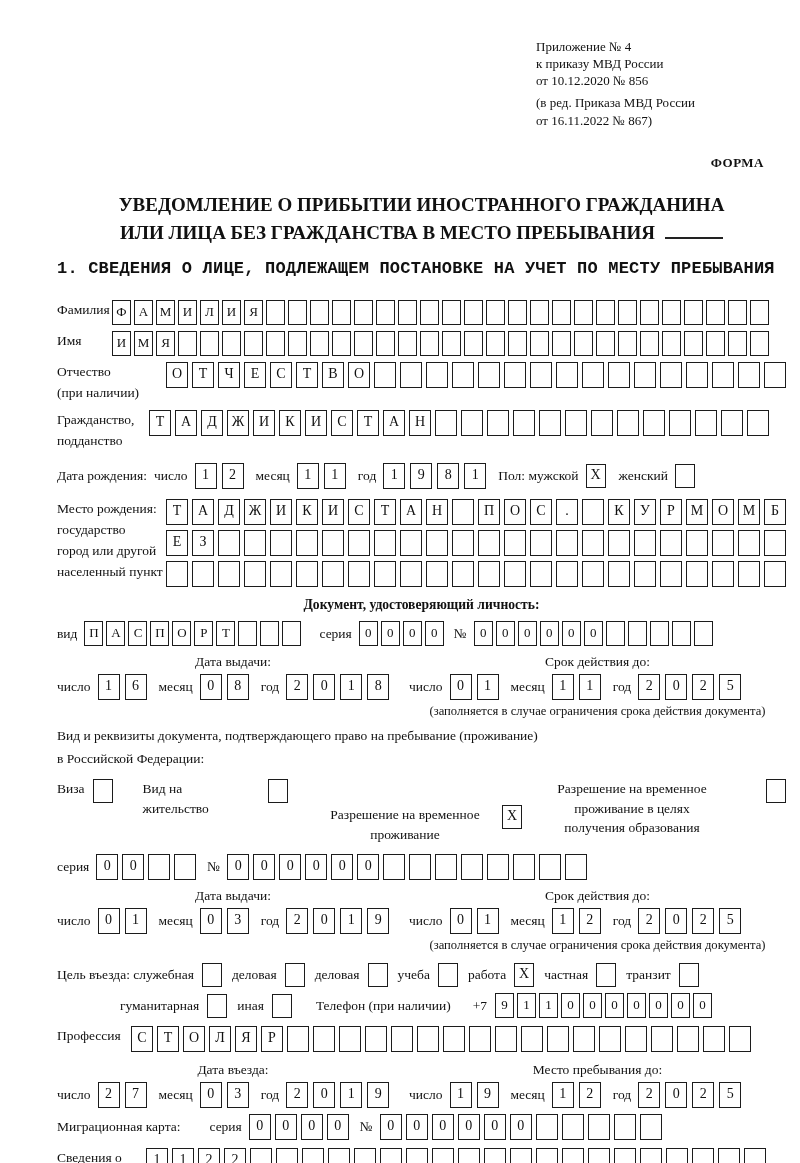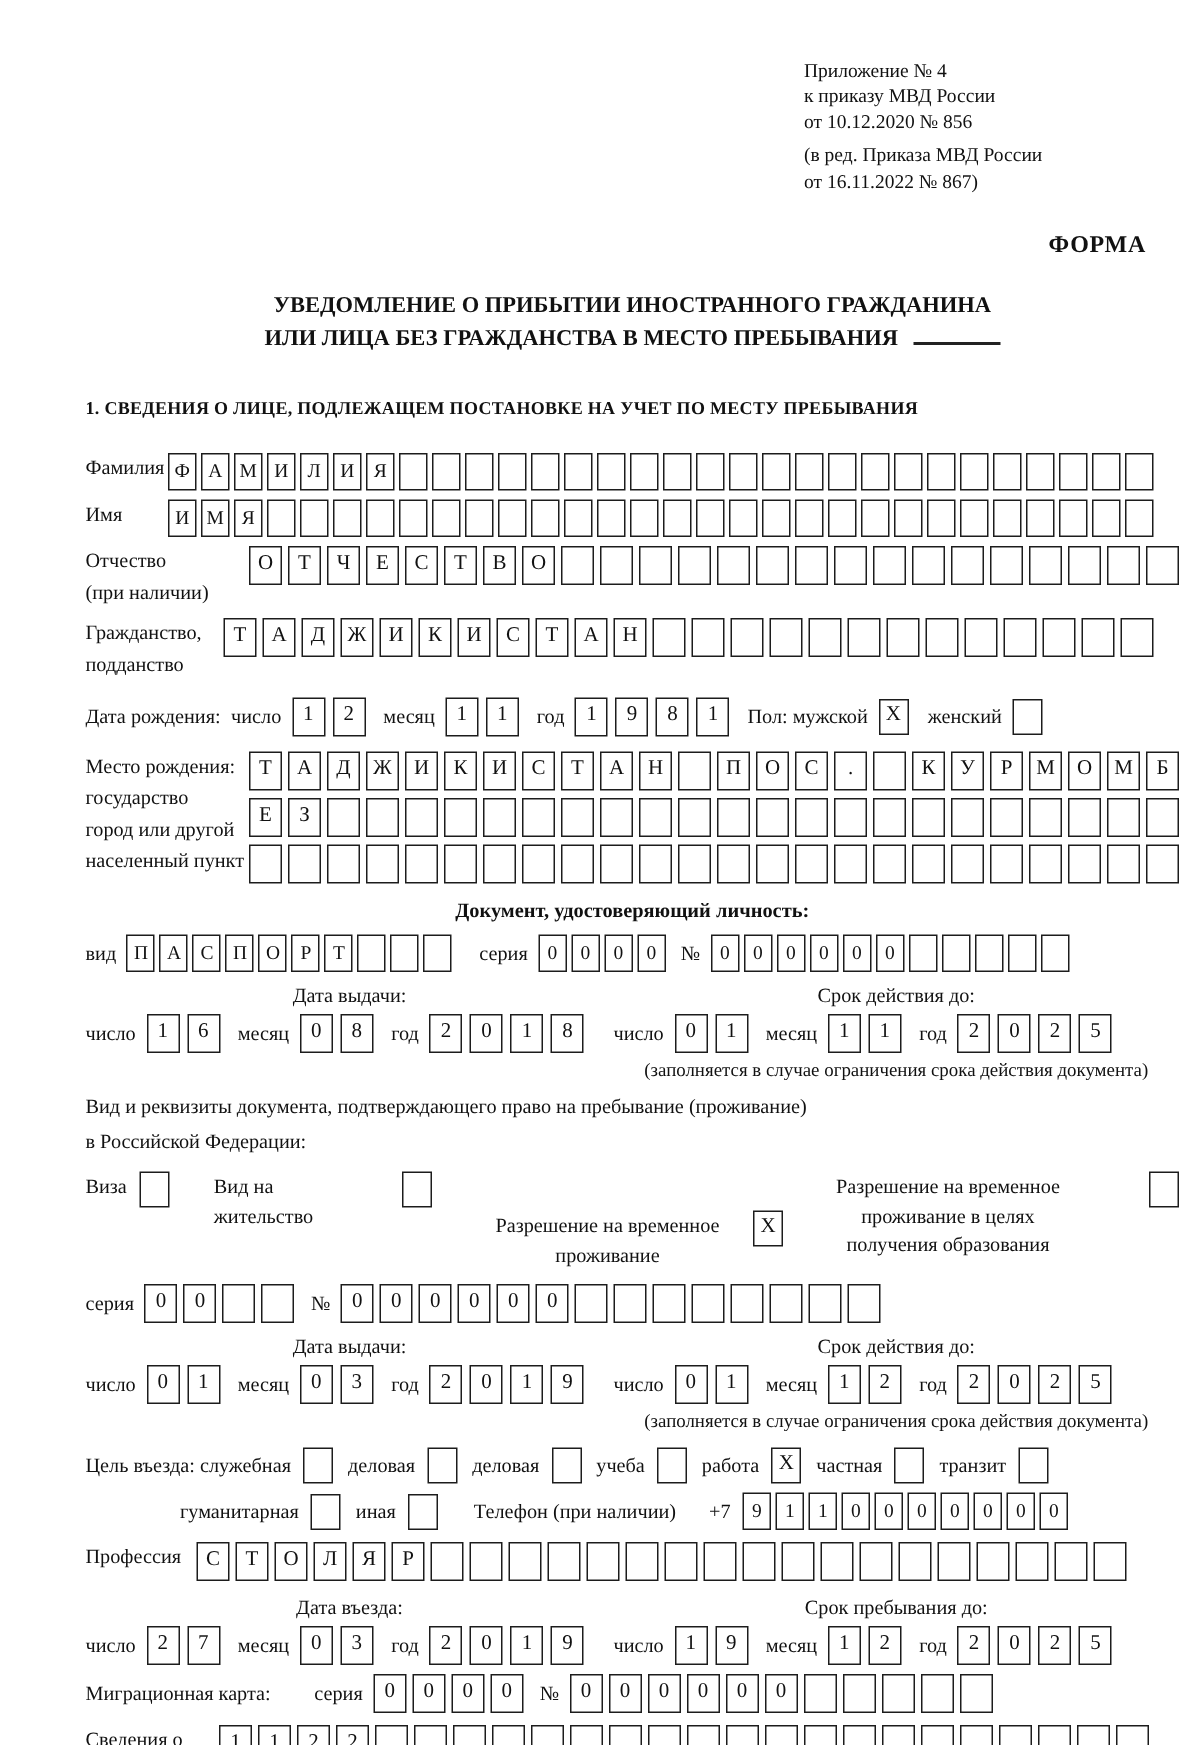--- a/index.html
+++ b/index.html
@@ -3,26 +3,26 @@
 <meta charset="utf-8">
 <style>
   * { margin:0; padding:0; box-sizing:border-box; }
   html,body { background:#ffffff; }
   body { width:800px; min-height:1163px; color:#111; font-family:"Liberation Serif", serif; font-size:13.5px; }
   .page { width:800px; min-height:1163px; padding:38px 14px 20px 57px; position:relative; }
 
   
   .hdr-block { width:230px; margin-left:auto; margin-right:20px; font-size:13px; line-height:1.32; }
   .hdr-rev { margin-top:5px; }
-  .forma { text-align:right; margin-right:22px; margin-top:26px; font-weight:bold; font-size:16px; letter-spacing:.5px; }
+  .forma { text-align:right; margin-right:22px; margin-top:26px; font-weight:bold; font-size:13px; letter-spacing:.5px; }
 
   
-  .title { text-align:center; font-weight:bold; font-size:15px; line-height:1.5; margin-top:20px; }
+  .title { text-align:center; font-weight:bold; font-size:19px; line-height:1.5; margin-top:20px; }
   .blank-line { display:inline-block; width:58px; border-bottom:2px solid #222; height:12px; margin-left:10px; }
-  .section-heading { font-weight:bold; font-size:12px; margin-top:27px; letter-spacing:.2px; }
+  .section-heading { font-weight:bold; font-size:17px; margin-top:11px; letter-spacing:.2px;font-family:Liberation Mono, monospace; }
 
   .rows { margin-top:22px; }
   .form-row { display:flex; align-items:flex-start; margin-bottom:6px; }
   .row-label { line-height:1.55; flex:none; }
   .w54 { width:55px; } .w91 { width:92px; } .w108 { width:109px; } .w73 { width:74px; } .w88 { width:89px; }
 
   
   .cells { display:flex; flex:none; }
   .cell { flex:none; border:1.6px solid #1c1c1c; text-align:center; background:#fff;
           font-family:"Liberation Serif", serif; color:#111; }
@@ -610,21 +610,21 @@
           <span>год</span>
           <span class="cells dt">
               <span class="cell">2</span>
               <span class="cell">0</span>
               <span class="cell">1</span>
               <span class="cell">9</span>
             </span>
         </div>
       </div>
       <div class="dp-right">
-        <div class="dp-head">Срок пребывания до:</div>
+        <div class="dp-head">Место пребывания до:</div>
         <div class="dp-line">
           <span>число</span>
           <span class="cells dt">
               <span class="cell">1</span>
               <span class="cell">9</span>
             </span>
           <span>месяц</span>
           <span class="cells dt">
               <span class="cell">1</span>
               <span class="cell">2</span>

